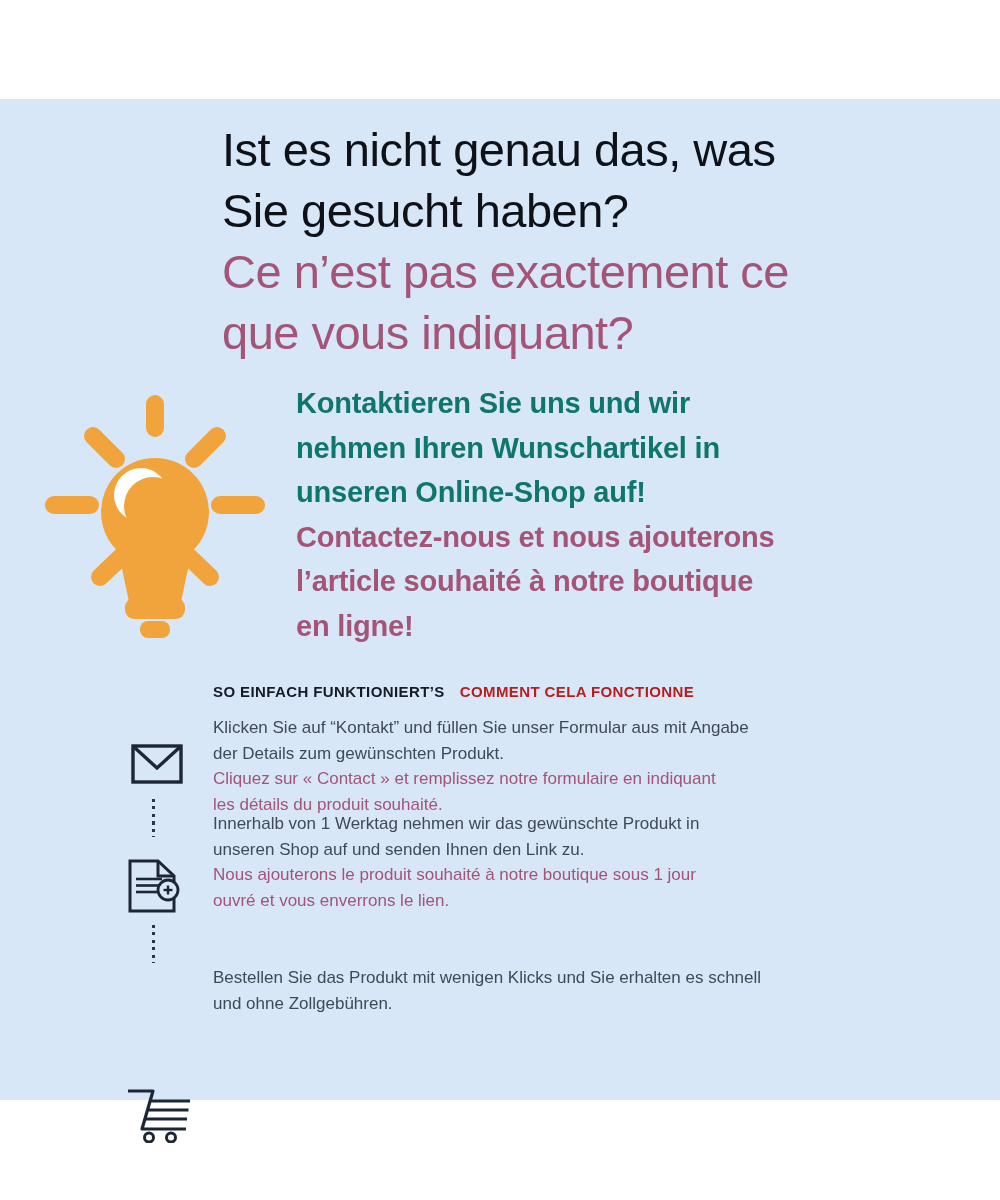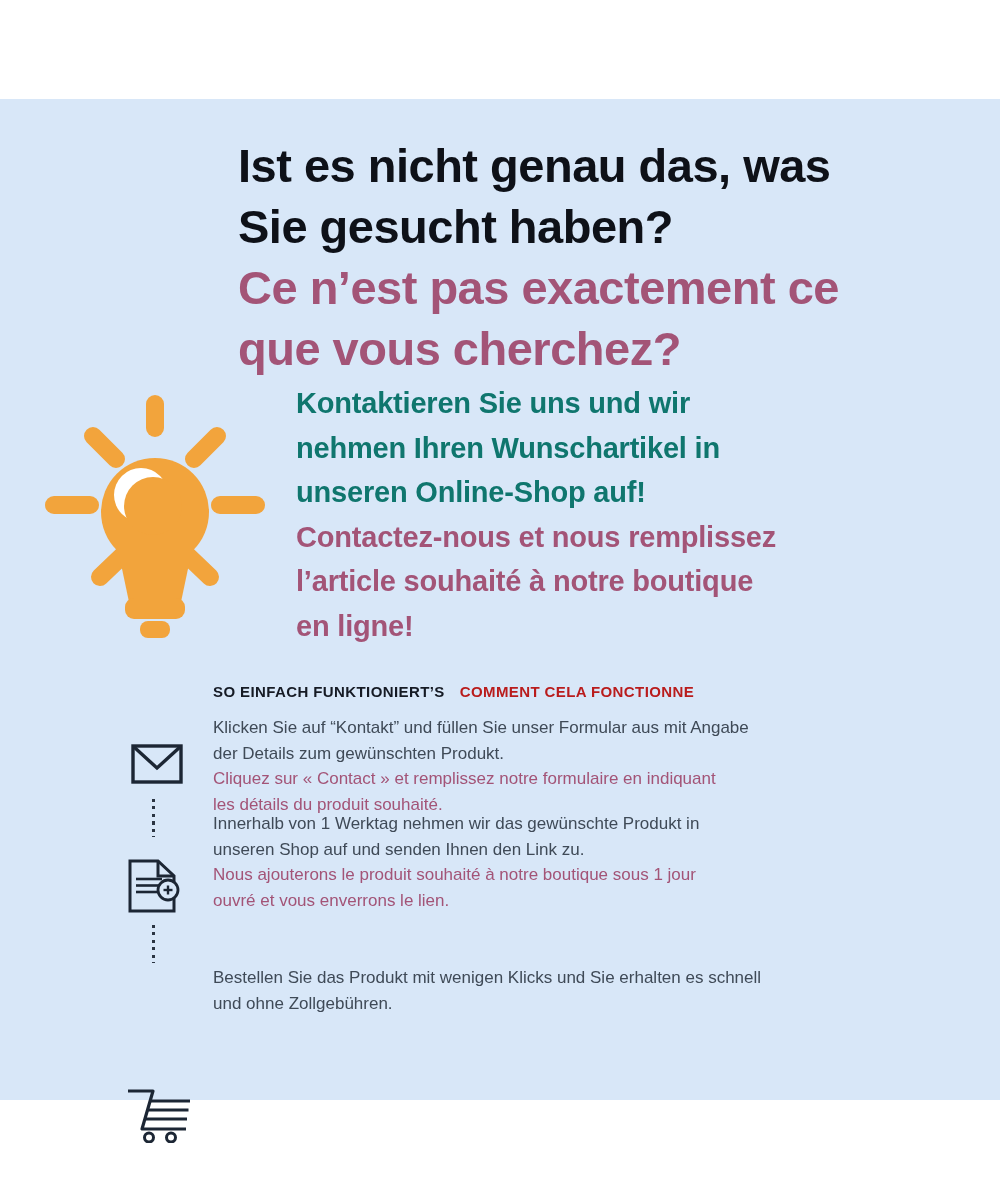--- a/index.html
+++ b/index.html
@@ -1,21 +1,21 @@
 <!DOCTYPE html>
 <html><head>
 <meta charset="utf-8">
 <style>
   html,body{margin:0;padding:0;background:#ffffff;}
   .canvas{position:relative;width:1000px;height:1200px;background:#ffffff;overflow:hidden;
           font-family:"Liberation Sans",sans-serif;}
   .panel{position:absolute;left:0;top:99px;width:1000px;height:1001px;background:#d8e7f8;}
 
-  .hero{position:absolute;left:222px;top:20px;margin:16px;font-size:47px;line-height:61px;
-        font-weight:700;letter-spacing:-0.5px;width:740px;}
+  .hero{position:absolute;left:222px;top:20px;margin:0;font-size:47px;line-height:61px;
+        font-weight:400;letter-spacing:-0.5px;width:740px;}
   .hero-de{display:block;white-space:pre-line;color:#0e1118;}
   .hero-fr{display:block;white-space:pre-line;color:#a35477;}
 
   .bulb{position:absolute;left:45px;top:296px;width:220px;height:245px;}
 
   .intro{position:absolute;left:296px;top:282px;margin:0;font-size:29px;line-height:44.5px;
          font-weight:700;letter-spacing:-0.2px;width:600px;}
   .intro-de{display:block;white-space:pre-line;color:#0f766e;}
   .intro-fr{display:block;white-space:pre-line;color:#a35477;}
 
@@ -41,21 +41,21 @@
 </head>
 <body>
 
 <div class="canvas">
   <section class="panel">
 
     <h1 class="hero">
       <span class="hero-de">Ist es nicht genau das, was
 Sie gesucht haben?</span>
       <span class="hero-fr">Ce n’est pas exactement ce
-que vous cherchez?</span>
+que vous indiquant?</span>
     </h1>
 
     <div class="bulb">
       <svg width="220" height="245" viewBox="0 0 220 245" xmlns="http://www.w3.org/2000/svg">
         <g stroke="#f2a43c" stroke-width="18" stroke-linecap="round">
           <line x1="110" y1="9" x2="110" y2="33"></line>
           <line x1="48" y1="41" x2="71" y2="64"></line>
           <line x1="172" y1="41" x2="149" y2="64"></line>
           <line x1="9" y1="110" x2="45" y2="110"></line>
           <line x1="175" y1="110" x2="211" y2="110"></line>
@@ -68,21 +68,21 @@
         <circle cx="108" cy="111" r="29" fill="#f2a43c"></circle>
         <rect x="80" y="203" width="60" height="21" rx="9" fill="#f2a43c"></rect>
         <rect x="95" y="226" width="30" height="17" rx="8" fill="#f2a43c"></rect>
       </svg>
     </div>
 
     <p class="intro">
       <span class="intro-de">Kontaktieren Sie uns und wir
 nehmen Ihren Wunschartikel in
 unseren Online-Shop auf!</span>
-      <span class="intro-fr">Contactez-nous et nous remplissez
+      <span class="intro-fr">Contactez-nous et nous ajouterons
 l’article souhaité à notre boutique
 en ligne!</span>
     </p>
 
     <div class="how-header">
       <span class="hh-de">SO EINFACH FUNKTIONIERT’S</span>
       <span class="hh-fr">COMMENT CELA FONCTIONNE</span>
     </div>
 
     <div class="step-icon icon-envelope">

